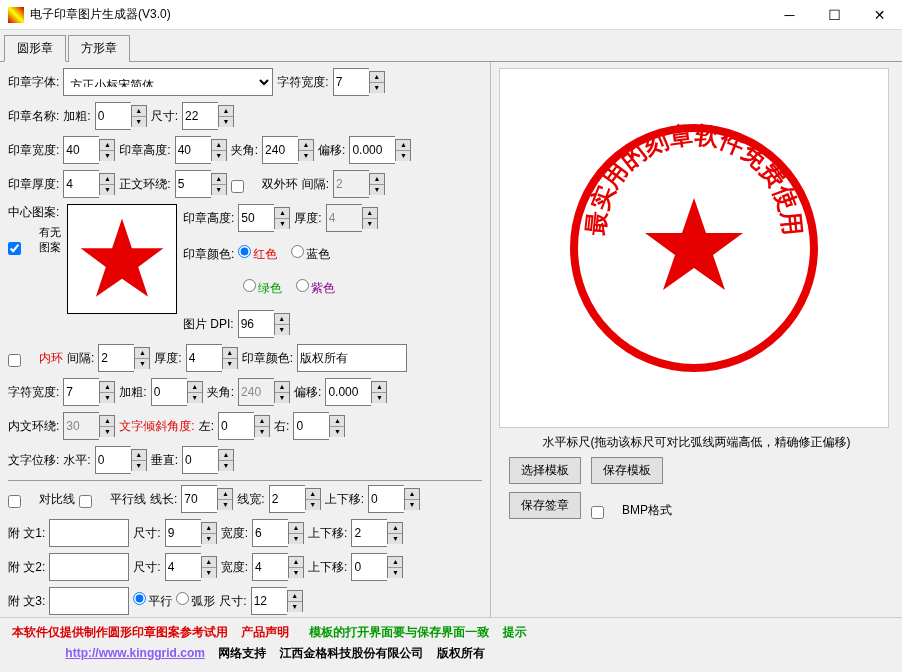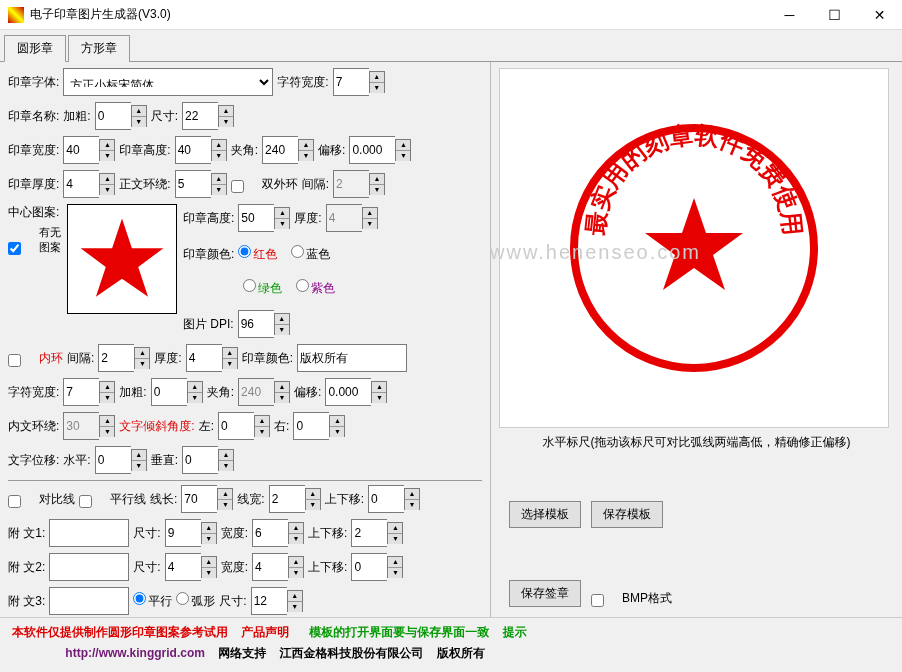--- a/index.html
+++ b/index.html
@@ -27,31 +27,31 @@
 .checkbox-wrap { display: flex; align-items: flex-end; gap: 18px; }
 input[type="checkbox"] { width: 13px; height: 13px; }
 input[type="radio"] { margin-right: 2px; }
 .star-preview { width: 110px; height: 110px; border: 1px solid #000; background: #fff; display: flex; align-items: center; justify-content: center; }
 .star-preview svg { width: 90px; height: 90px; }
 .divider { border-top: 1px solid #999; margin: 4px 0; }
 .seal-preview { width: 390px; height: 360px; background: #fff; border: 1px solid #ccc; display: flex; align-items: center; justify-content: center; position: relative; }
 .seal-circle { width: 250px; height: 250px; position: relative; }
 .watermark { position: absolute; color: #ccc; font-size: 20px; top: 48%; left: -10px; font-family: Arial; letter-spacing: 2px; }
 .ruler-hint { font-size: 12px; padding: 6px 4px; text-align: center; }
-.btn { border: 1px solid #888; background: #e1e1e1; padding: 4px 4px; font-size: 12px; cursor: pointer; min-width: 72px; font-family: inherit; margin-top: 44px; }
+.btn { border: 1px solid #888; background: #e1e1e1; padding: 4px 4px; font-size: 12px; cursor: pointer; min-width: 72px; font-family: inherit; }
 .btn:disabled { color: #999; }
 .btn-row { display: flex; gap: 10px; margin-bottom: 8px; padding: 0 10px; }
 .footer { position: absolute; bottom: 0; left: 0; right: 0; background: #f0f0f0; padding: 6px 12px; font-size: 12px; border-top: 1px solid #ccc; }
 .footer-row { margin-bottom: 4px; }
 .red { color: #d00; }
 .green { color: #090; }
 .blue { color: #000000; }
 .purple { color: #808; }
 .bold { font-weight: bold; }
-.link { color: #701a75; }
+.link { color: #8b5cf6; text-decoration: underline; }
 .radio-group { display: flex; gap: 14px; align-items: center; }
 .section-with-center { display: flex; gap: 6px; align-items: flex-start; }
 .center-col { display: flex; flex-direction: column; gap: 4px; }
 </style>
 </head>
 <body>
 
 <div class="titlebar">
   <div class="icon"></div>
   <div class="title">电子印章图片生成器(V3.0)</div>
@@ -472,21 +472,20 @@
 <div class="right">
   <div class="seal-preview">
     <svg class="seal-circle" viewBox="0 0 250 250">
       <circle cx="125" cy="125" r="120" fill="none" stroke="#e60000" stroke-width="8"></circle>
       <polygon points="125,75 137,110 174,110 144,132 156,167 125,145 94,167 106,132 76,110 113,110" fill="#e60000"></polygon>
       <defs>
             <path id="arc" d="M 40,140 A 90,90 0 1,1 210,140"></path>
           </defs>
       <text fill="#e60000" font-size="24" font-family="SimSun" font-weight="bold"><textPath href="#arc" startOffset="50%" text-anchor="middle">最实用的刻章软件免费使用</textPath></text>
     </svg>
-    <div class="watermark">www.henenseo.com</div>
   </div>
   <div class="ruler-hint">水平标尺(拖动该标尺可对比弧线两端高低，精确修正偏移)</div>
   <div class="btn-row">
     <button class="btn">选择模板</button>
     <button class="btn">保存模板</button>
   </div>
   <div class="btn-row">
     <button class="btn">保存签章</button>
     <label class="checkbox-wrap">
           <input type="checkbox" style="">

